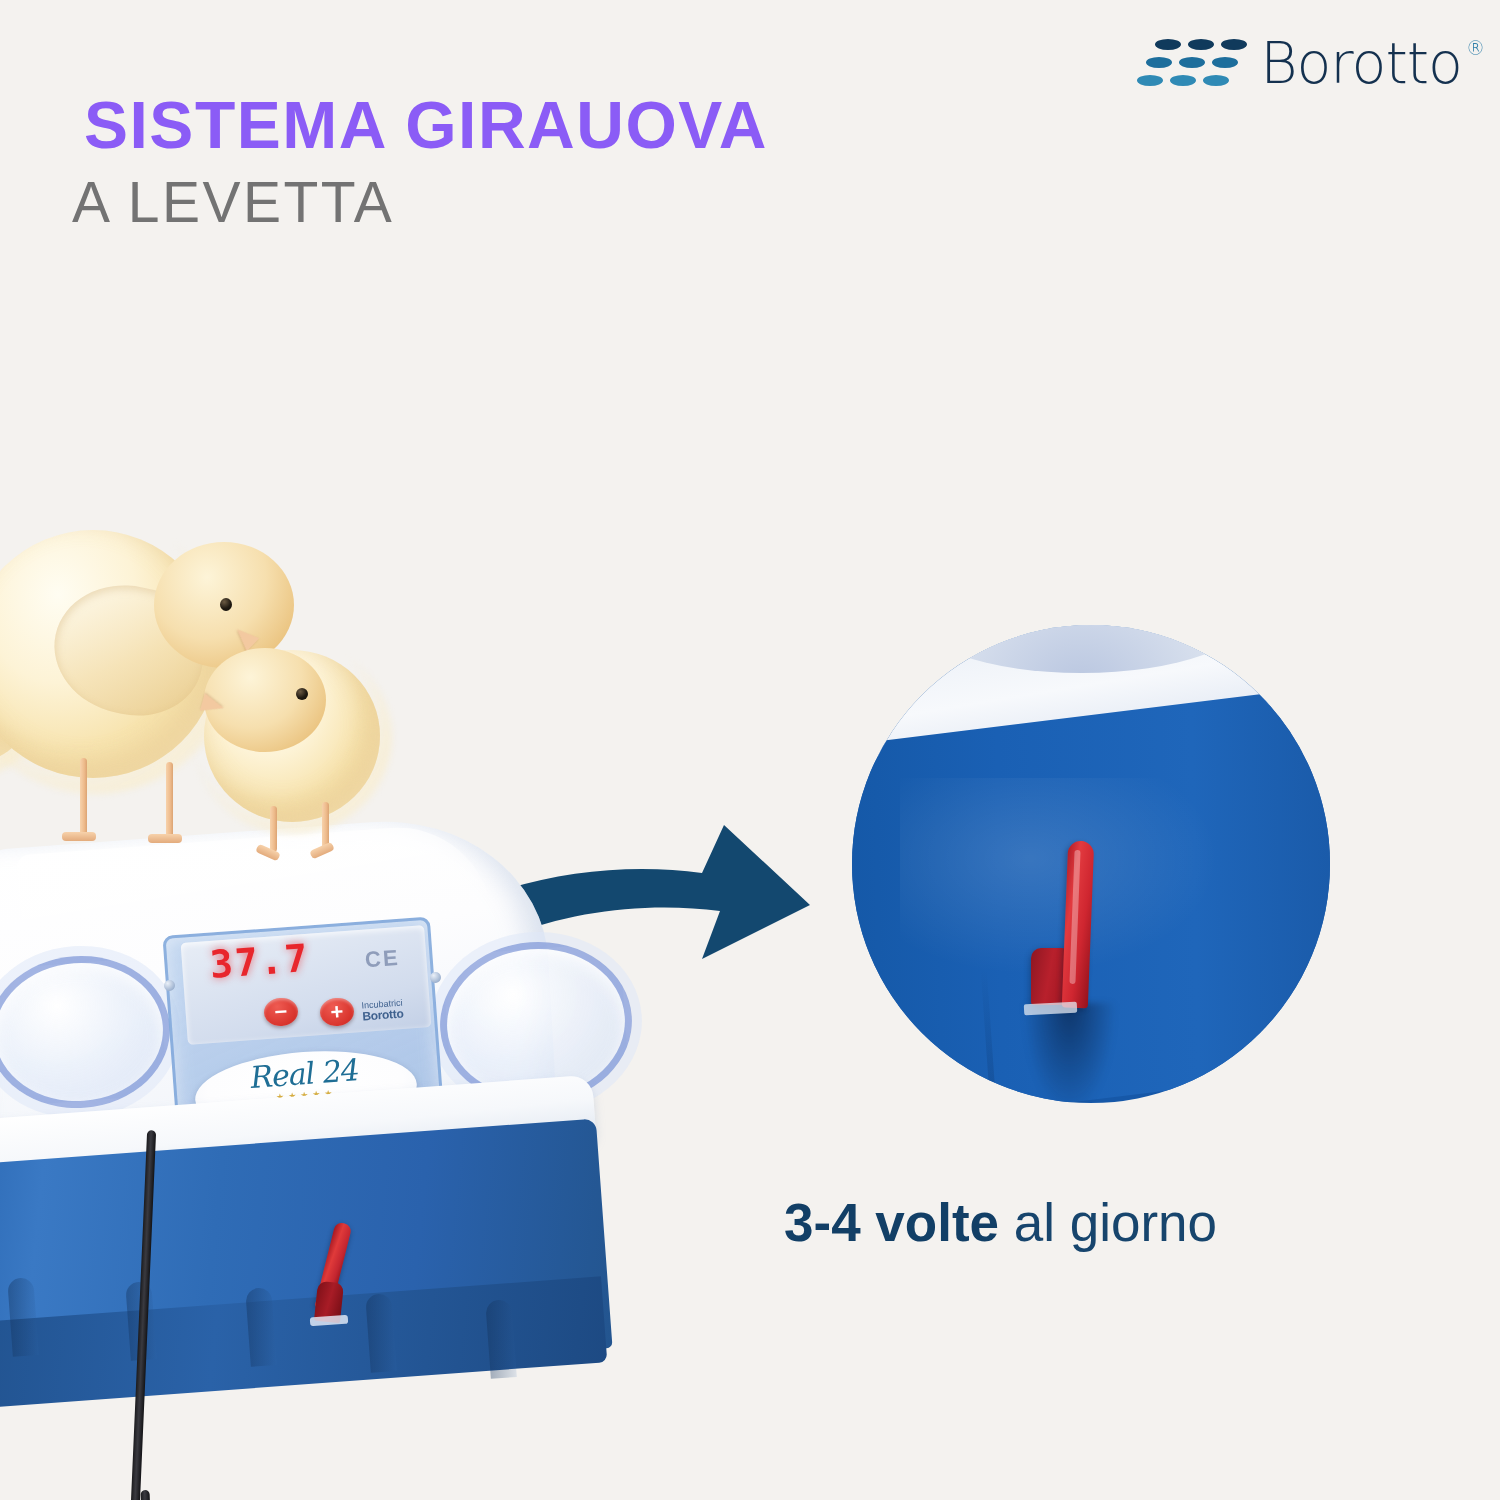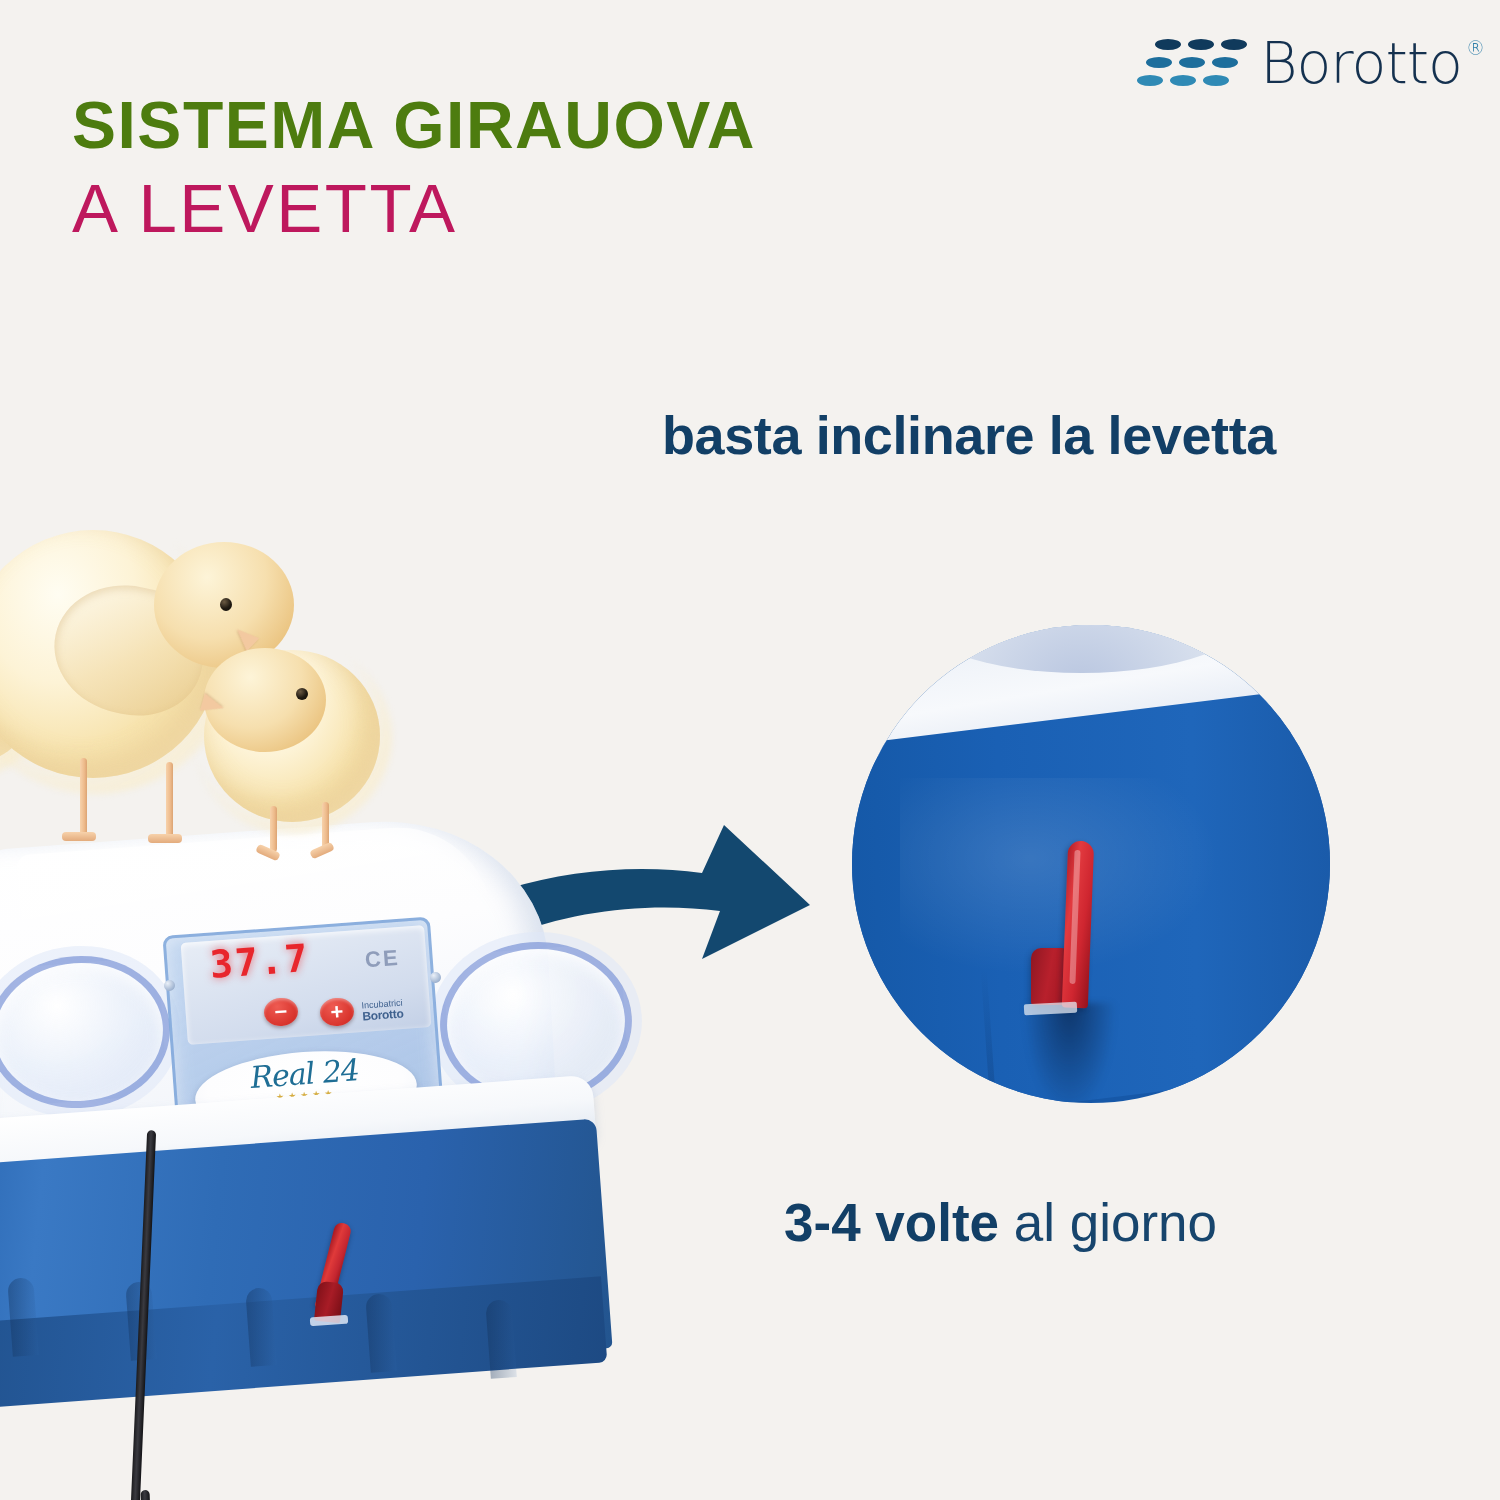--- a/index.html
+++ b/index.html
@@ -9,25 +9,25 @@
     background:#f4f2ef;
     position:relative;
     overflow:hidden;
   }
   #stage{ position:absolute; inset:0; }
 
   
   .headline{ position:absolute; left:72px; top:92px; }
   .headline .l1{
     font-size:66px; font-weight:bold; letter-spacing:1.5px;
-    color:#4d7c0f; line-height:1.0; white-space:nowrap;
+    color:#8b5cf6; line-height:1.0; white-space:nowrap;margin-left:12px;
   }
   .headline .l2{
-    font-size:69px; font-weight:normal; letter-spacing:2.5px;
-    color:#be185d; line-height:1.0; margin-top:16px; white-space:nowrap;
+    font-size:57px; font-weight:normal; letter-spacing:2.5px;
+    color:#737373; line-height:1.0; margin-top:16px; white-space:nowrap;
   }
 
   
   .logo{ position:absolute; right:38px; top:38px; display:flex; align-items:center; gap:13px; }
   .logo-dots{ display:grid; grid-template-columns:repeat(3,26px); grid-template-rows:repeat(3,14px);
               gap:4px 7px; }
   .logo-dots i{ display:block; border-radius:50%; width:26px; height:11px; }
   .logo-dots i.r0{ background:#103a5c; }
   .logo-dots i.r1{ background:#1d6e9c; }
   .logo-dots i.r2{ background:#2f8ab5; }
@@ -309,21 +309,20 @@
       <span class="logo-reg">®</span>
     </div>
   </div>
 
   <div class="headline">
     <div class="l1">SISTEMA GIRAUOVA</div>
     <div class="l2">A LEVETTA</div>
   </div>
 
   <div class="copy-top">
-    <div class="b">basta inclinare la levetta</div>
   </div>
 
   <div class="copy-bottom"><b>3-4 volte</b><span> al giorno</span></div>
 
   <div class="inset">
     <div class="lid"></div>
     <div class="lid-top"></div>
     <div class="body"></div>
     <div class="glow"></div>
     <div class="seam"></div>

